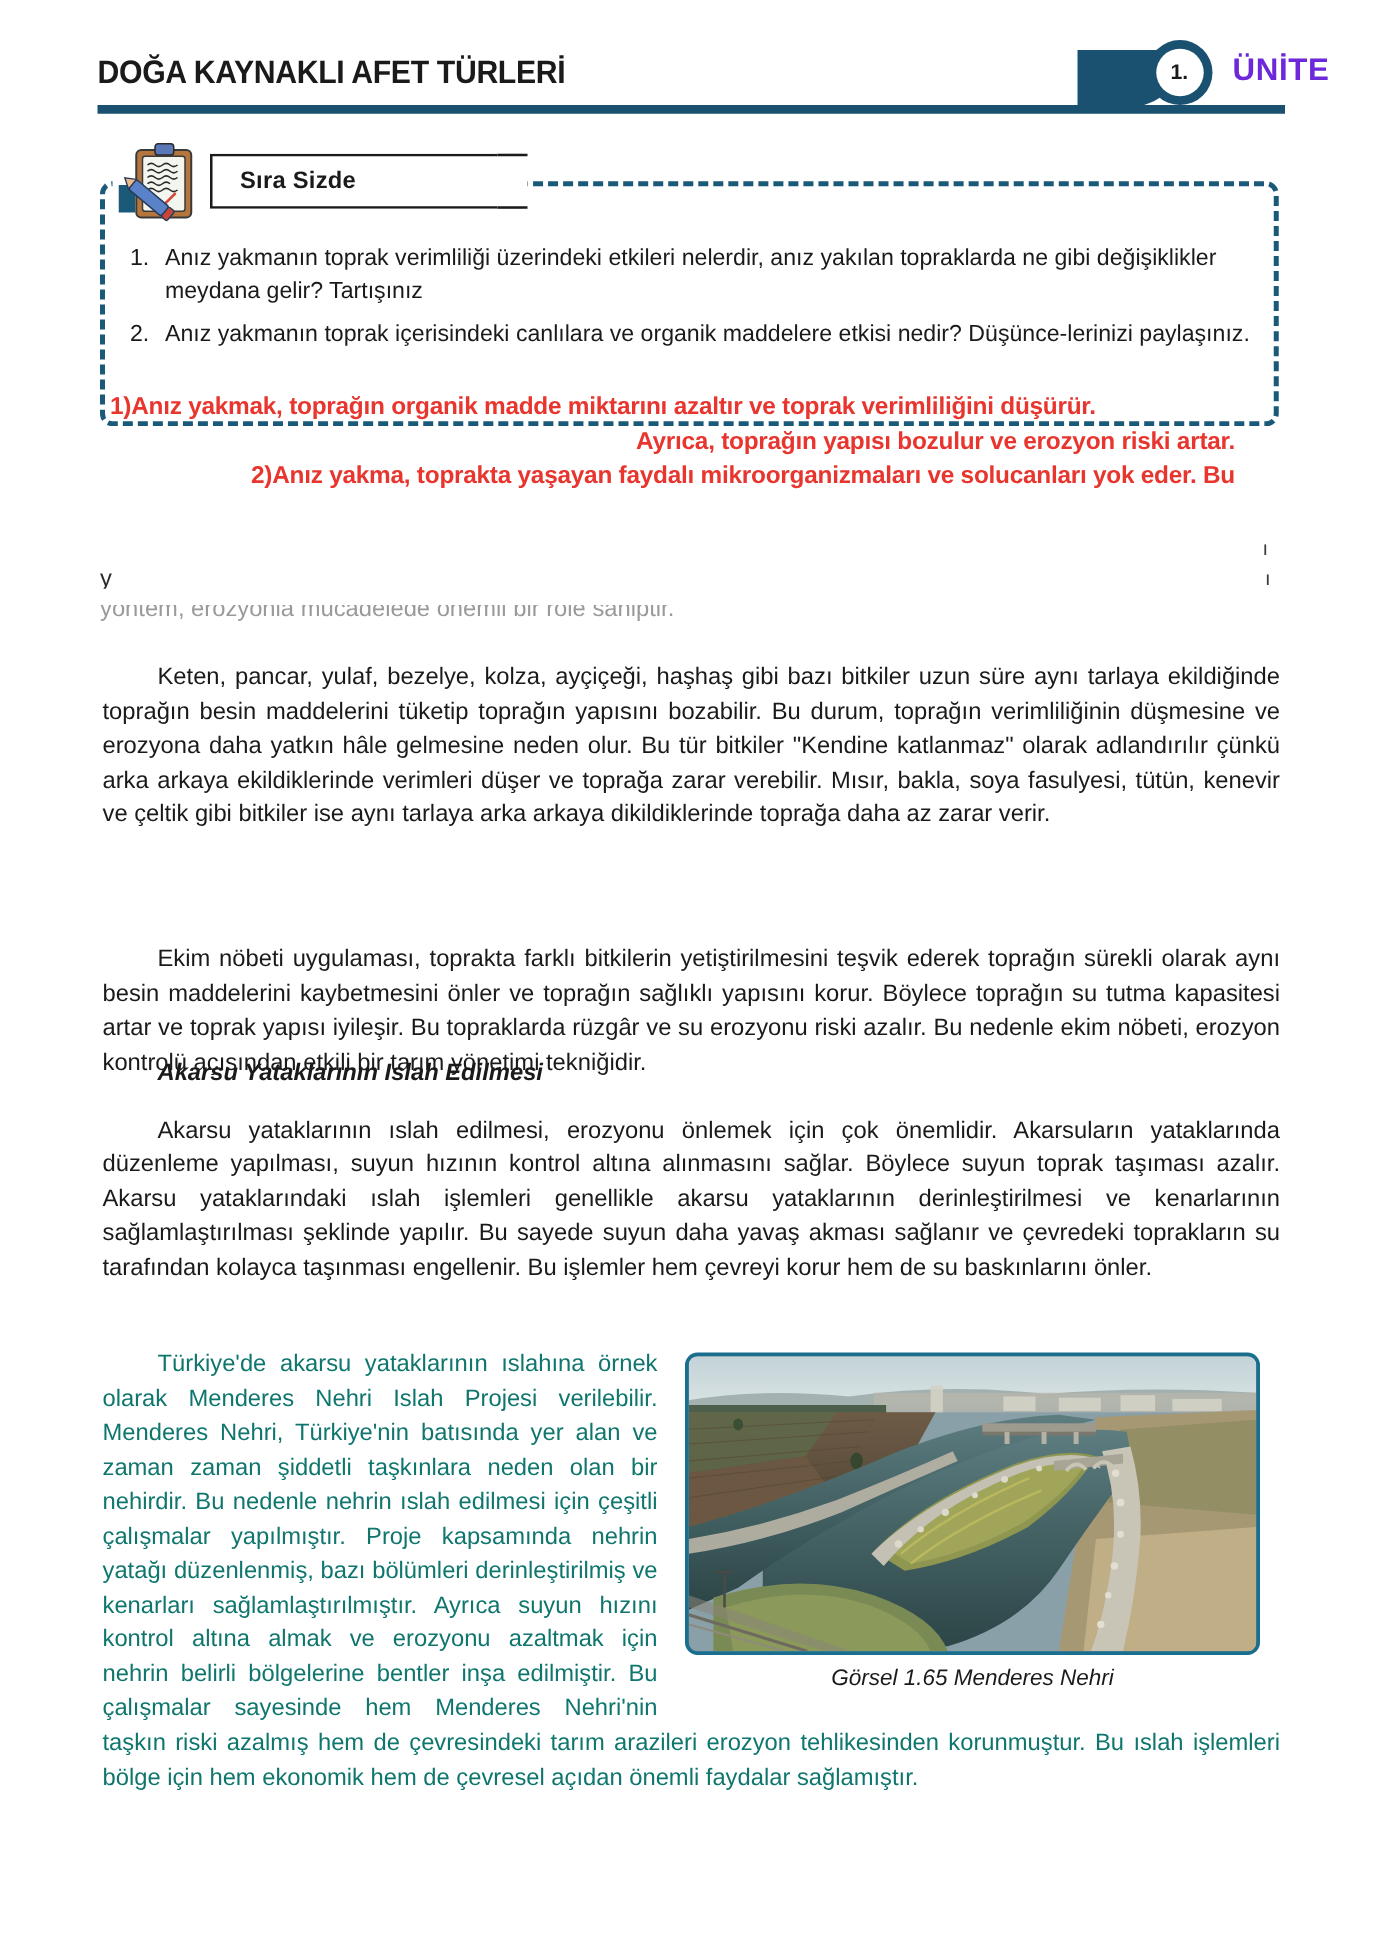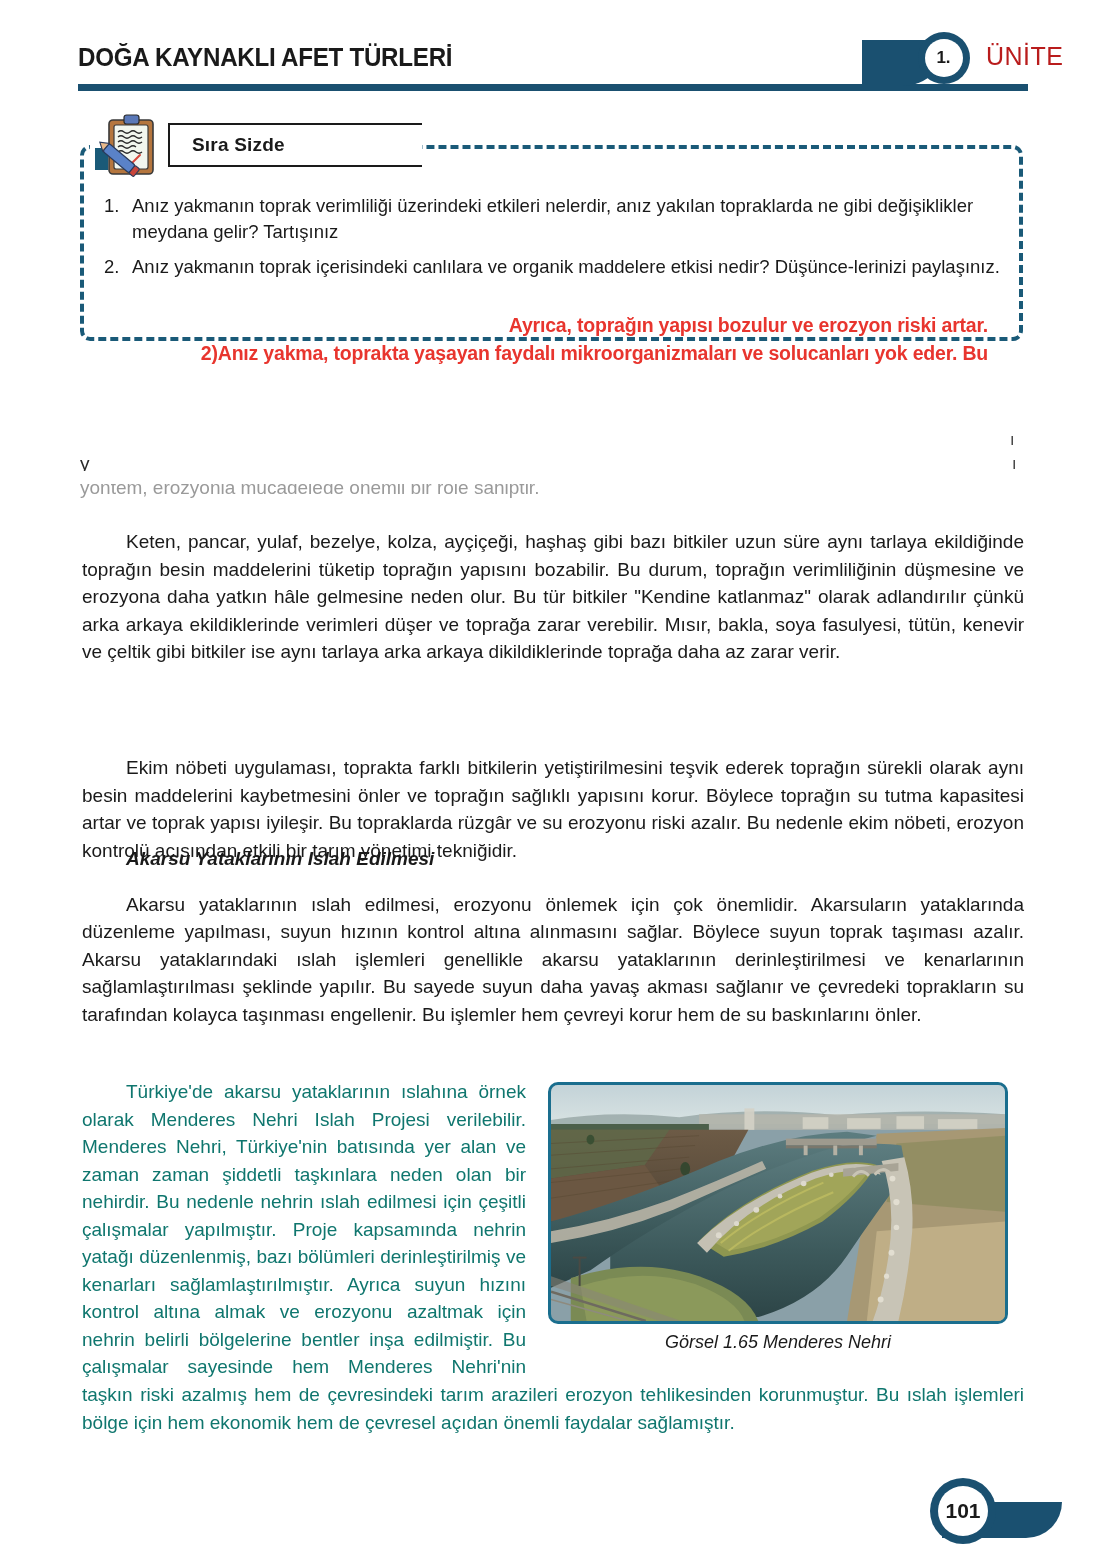--- a/index.html
+++ b/index.html
@@ -65,21 +65,21 @@
     width: 38px; height: 38px;
     border-radius: 50%;
     background: #ffffff;
     display: flex; align-items: center; justify-content: center;
     font-size: 17px; font-weight: bold; color: #1a1a1a;
     padding-right: 1px;
   }
   .unit-label {
     position: absolute;
     left: 148px; top: 8px;
-    font-size: 25px; font-weight: normal; color: #b91c1c;
+    font-size: 25px; font-weight: bold; color: #6d28d9;
     letter-spacing: 0.5px;
   }
 
   
   .activity-box {
     position: absolute;
     left: 80px; top: 145px;
     width: 943px; height: 196px;
     border: 0;
   }
@@ -345,20 +345,21 @@
         <span class="q-text">Anız yakmanın toprak verimliliği üzerindeki etkileri nelerdir, anız yakılan topraklarda ne gibi değişiklikler meydana gelir? Tartışınız</span>
       </div>
       <div class="q-item">
         <span class="q-num">2.</span>
         <span class="q-text">Anız yakmanın toprak içerisindeki canlılara ve organik maddelere etkisi nedir? Düşünce-lerinizi paylaşınız.</span>
       </div>
     </div>
   </div>
 
   <div class="answers">
+    <div>1)Anız yakmak, toprağın organik madde miktarını azaltır ve toprak verimliliğini düşürür.</div>
     <div class="ans-indent">Ayrıca, toprağın yapısı bozulur ve erozyon riski artar.</div>
     <div class="ans-indent">2)Anız yakma, toprakta yaşayan faydalı mikroorganizmaları ve solucanları yok eder. Bu</div>
   </div>
 
   <div class="obscured-zone">
     <div class="obscured-line-a">y</div>
     <div class="obscured-line-b">yöntem, erozyonla mücadelede önemli bir role sahiptir.</div>
     <div class="obscured-cover"></div>
     <div class="obscured-frag-r1">ı</div>
     <div class="obscured-frag-r2">ı</div>
@@ -491,20 +492,14 @@
           <rect x="28" y="176" width="2" height="30" fill="#4a4a44"></rect>
           <rect x="22" y="176" width="14" height="2" fill="#4a4a44"></rect>
         </svg>
       </div>
       <div class="caption">Görsel 1.65 Menderes Nehri</div>
     </div>
 
     <div class="wrap-text">Türkiye'de akarsu yataklarının ıslahına örnek olarak Menderes Nehri Islah Projesi verilebilir. Menderes Nehri, Türkiye'nin batısında yer alan ve zaman zaman şiddetli taşkınlara neden olan bir nehirdir. Bu nedenle nehrin ıslah edilmesi için çeşitli çalışmalar yapılmıştır. Proje kapsamında nehrin yatağı düzenlenmiş, bazı bölümleri derinleştirilmiş ve kenarları sağlamlaştırılmıştır. Ayrıca suyun hızını kontrol altına almak ve erozyonu azaltmak için nehrin belirli bölgelerine bentler inşa edilmiştir. Bu çalışmalar sayesinde hem Menderes Nehri'nin taşkın riski azalmış hem de çevresindeki tarım arazileri erozyon tehlikesinden korunmuştur. Bu ıslah işlemleri bölge için hem ekonomik hem de çevresel açıdan önemli faydalar sağlamıştır.</div>
   </div>
 
-  <div class="page-badge">
-    <div class="page-tail"></div>
-    <div class="page-circle">
-      <div class="page-circle-inner">101</div>
-    </div>
-  </div>
 
 </div>
 
 </body></html>

